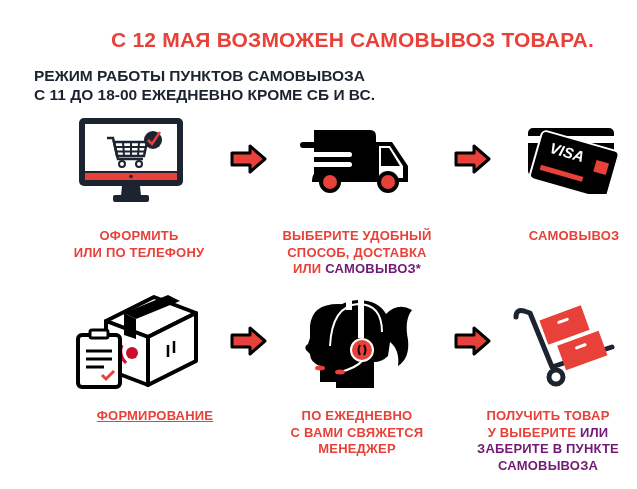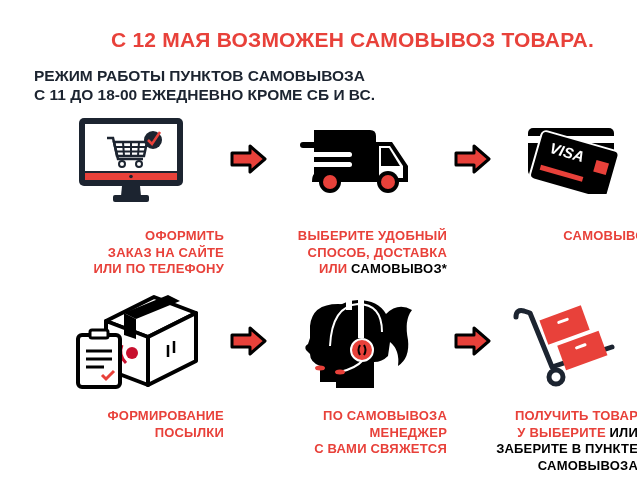--- a/index.html
+++ b/index.html
@@ -1,21 +1,21 @@
 <!DOCTYPE html>
 <html><head>
 <meta charset="utf-8">
 <style>
   html,body{margin:0;padding:0;background:#ffffff;}
   body{width:637px;height:489px;position:relative;overflow:hidden;font-family:"Liberation Sans","DejaVu Sans",sans-serif;}
   .abs{position:absolute;padding-left:34px;}
   .title{left:0;width:637px;top:28px;text-align:center;font-weight:bold;font-size:21px;letter-spacing:0.2px;color:#e8413a;}
   .sub{left:0;width:637px;text-align:left;font-weight:bold;font-size:15.5px;color:#1c2430;line-height:19px;}
-  .label{text-align:right;font-weight:bold;font-size:13px;line-height:16.5px;color:#e8413a;letter-spacing:0.2px;}
-  .dark{color:#000000;}
+  .label{text-align:center;font-weight:bold;font-size:13px;line-height:16.5px;color:#e8413a;letter-spacing:0.2px;}
+  .dark{color:#701a75;}
   svg{display:block;}
 </style>
 </head>
 <body>
 
 <div class="abs title">С 12 МАЯ ВОЗМОЖЕН САМОВЫВОЗ ТОВАРА.</div>
 <div class="abs sub" style="top:66px;">РЕЖИМ РАБОТЫ ПУНКТОВ САМОВЫВОЗА</div>
 <div class="abs sub" style="top:85px;">С 11 ДО 18-00 ЕЖЕДНЕВНО КРОМЕ СБ И ВС.</div>
 
 <div class="abs" style="left:43px;top:116px;">
@@ -85,21 +85,20 @@
       <rect x="10" y="14" width="80" height="50" rx="5" fill="#000" stroke="#fff" stroke-width="2"></rect>
       <text x="22" y="34" font-family="Liberation Sans, sans-serif" font-weight="bold" font-style="italic" font-size="15" fill="#fff">VISA</text>
       <rect x="70" y="28" width="13" height="12" fill="#e8413a"></rect>
       <rect x="18" y="48" width="44" height="5" fill="#e8413a"></rect>
     </g>
   </svg>
 </div>
 
 <div class="abs label" style="left:20px;width:170px;top:228px;">
   <div>ОФОРМИТЬ</div>
-  <div>ЗАКАЗ НА САЙТЕ</div>
   <div>ИЛИ ПО ТЕЛЕФОНУ</div>
 </div>
 <div class="abs label" style="left:233px;width:180px;top:228px;">
   <div>ВЫБЕРИТЕ УДОБНЫЙ</div>
   <div>СПОСОБ, ДОСТАВКА</div>
   <div><span>ИЛИ</span> <span class="dark">САМОВЫВОЗ*</span></div>
 </div>
 <div class="abs label" style="left:460px;width:160px;top:228px;">
   <div>САМОВЫВОЗ</div>
 </div>
@@ -144,27 +143,26 @@
     <circle cx="44" cy="78" r="7" fill="#fff" stroke="#1c2430" stroke-width="5"></circle>
     <g transform="rotate(-20 64 40)">
       <rect x="36" y="10" width="44" height="26" fill="#e8413a"></rect>
       <rect x="52" y="17" width="12" height="3" rx="1.5" fill="#fff"></rect>
       <rect x="44" y="40" width="44" height="26" fill="#e8413a"></rect>
       <rect x="60" y="47" width="12" height="3" rx="1.5" fill="#fff"></rect>
     </g>
   </svg>
 </div>
 
-<div class="abs label" style="left:20px;width:170px;top:408px;">
+<div class="abs label" style="left:36px;width:170px;top:408px;text-decoration:underline;">
   <div>ФОРМИРОВАНИЕ</div>
-  <div>ПОСЫЛКИ</div>
 </div>
 <div class="abs label" style="left:233px;width:180px;top:408px;">
-  <div>ПО САМОВЫВОЗА</div>
+  <div>ПО ЕЖЕДНЕВНО</div>
+  <div>С ВАМИ СВЯЖЕТСЯ</div>
   <div>МЕНЕДЖЕР</div>
-  <div>С ВАМИ СВЯЖЕТСЯ</div>
 </div>
 <div class="abs label" style="left:424px;width:180px;top:408px;">
   <div>ПОЛУЧИТЬ ТОВАР</div>
   <div><span>У ВЫБЕРИТЕ</span> <span class="dark">ИЛИ</span></div>
   <div class="dark">ЗАБЕРИТЕ В ПУНКТЕ</div>
   <div class="dark">САМОВЫВОЗА</div>
 </div>
 
 </body></html>

